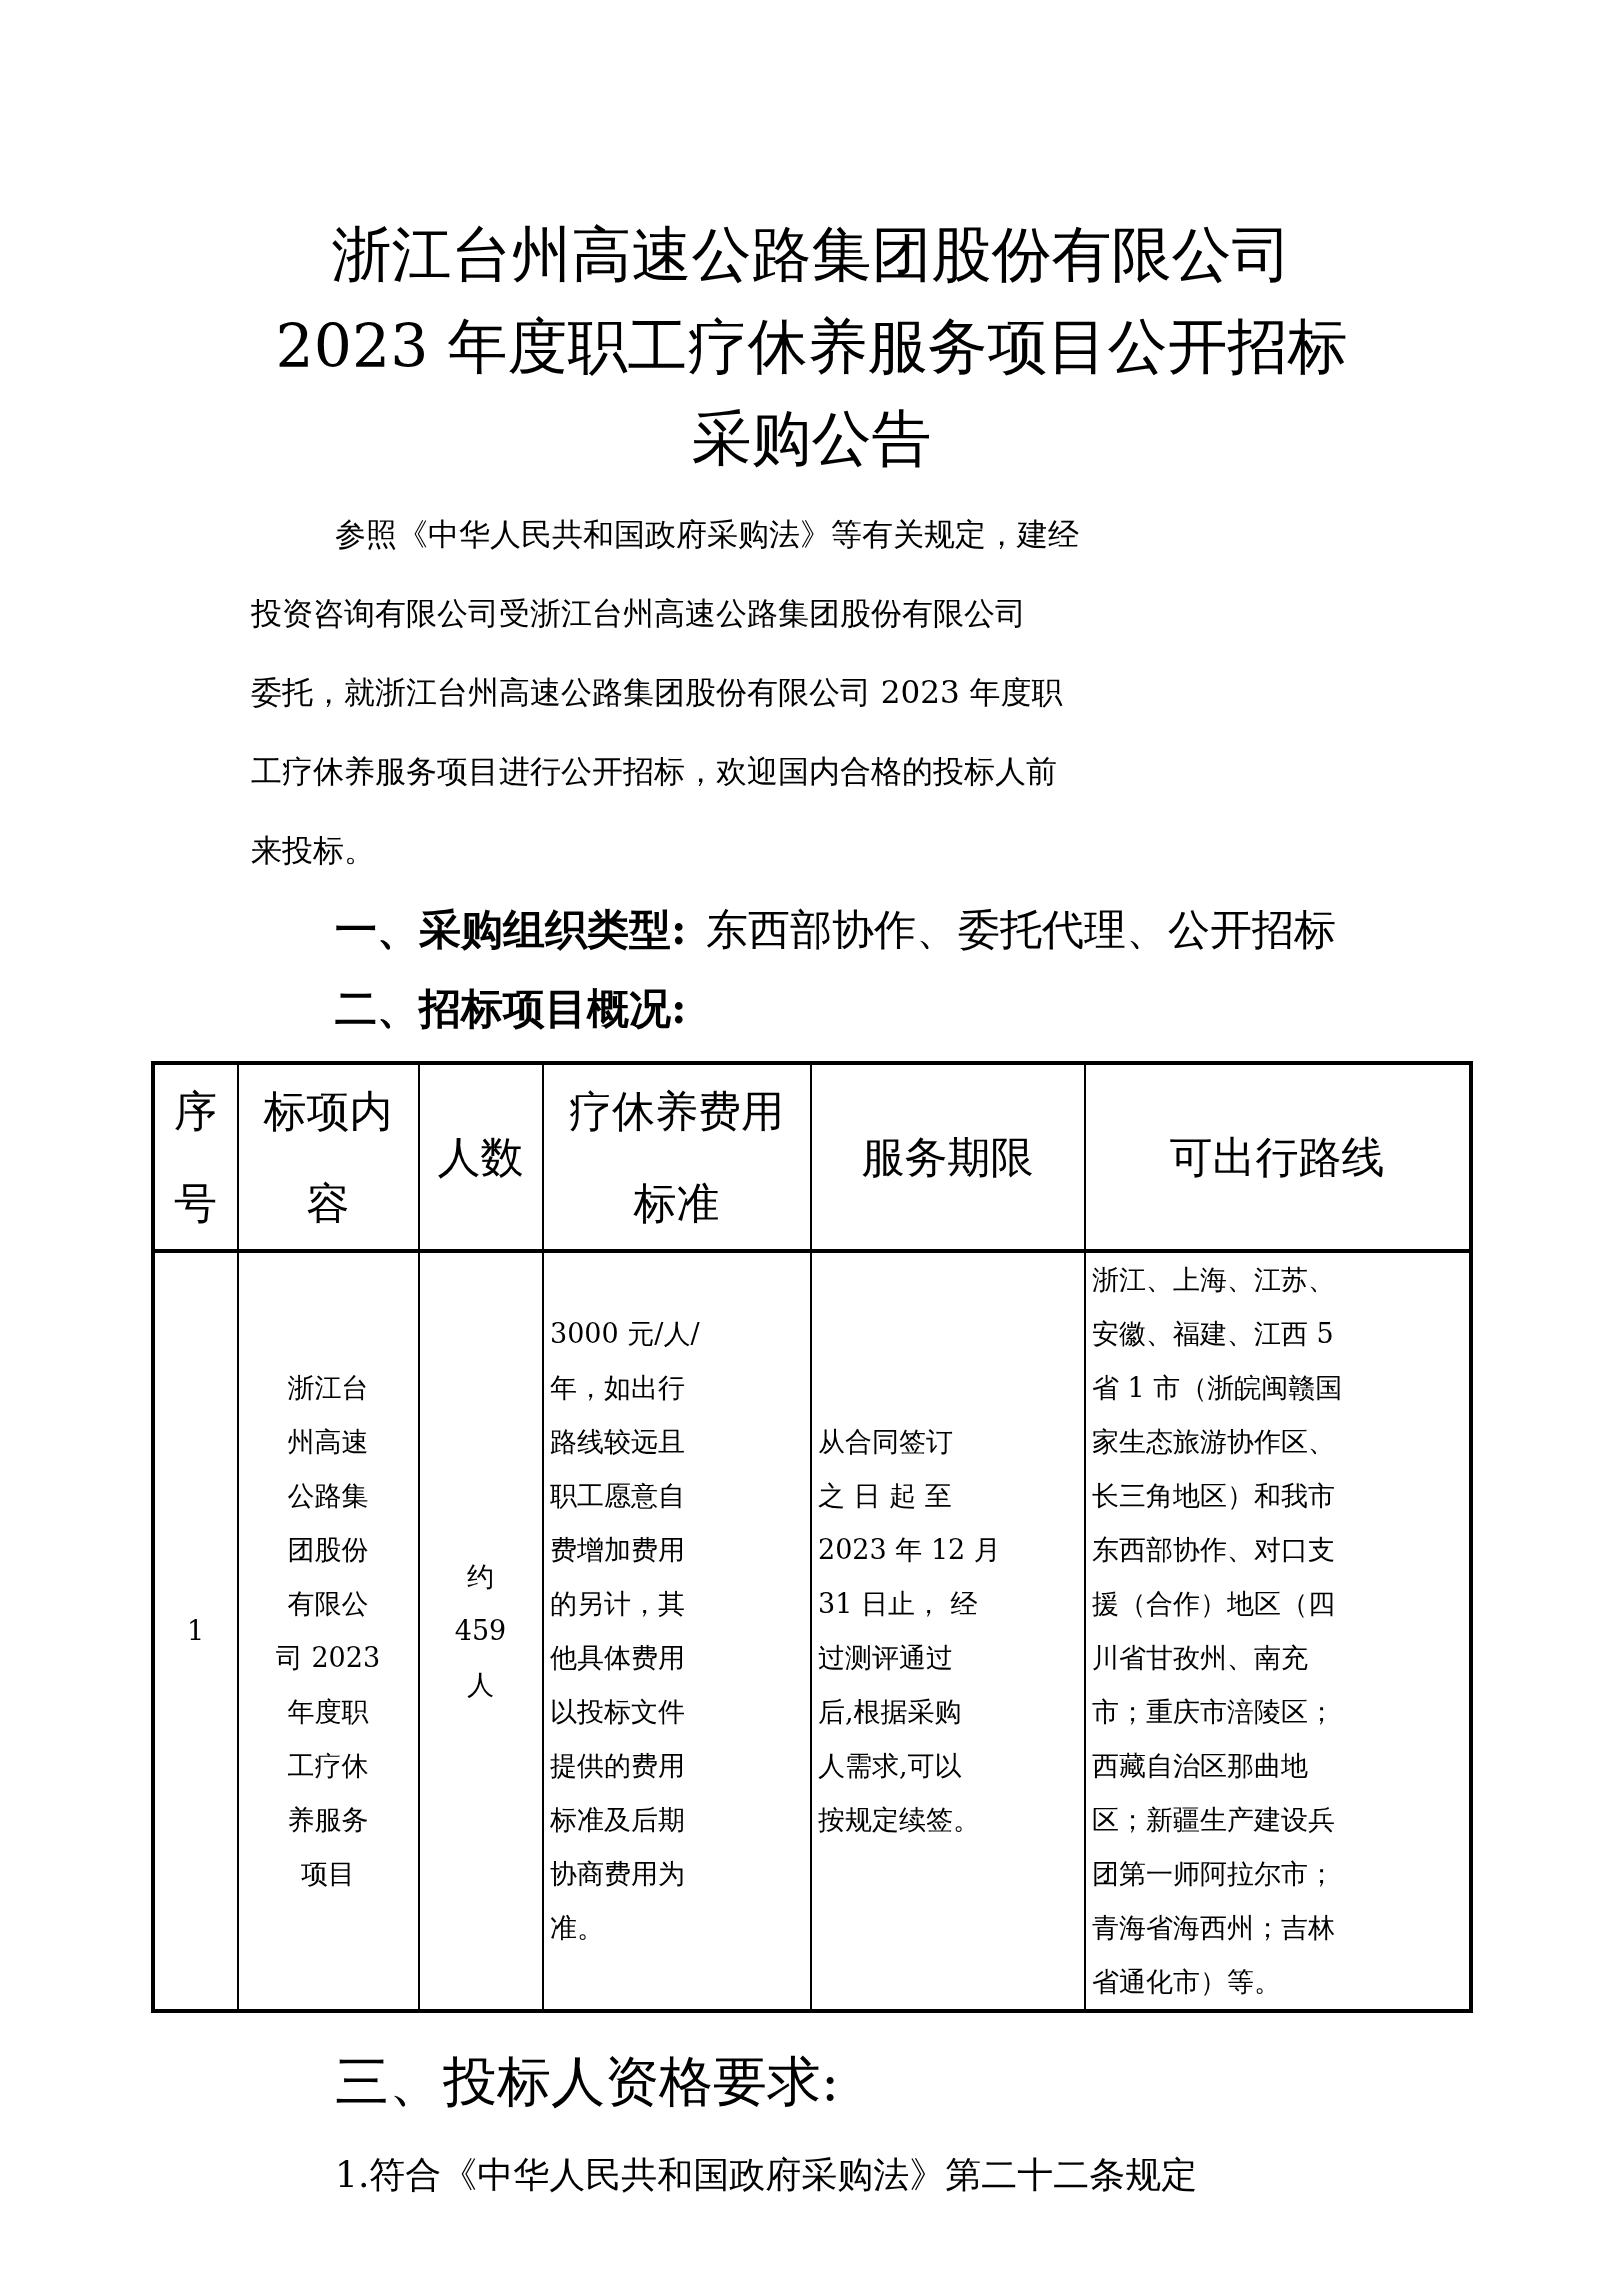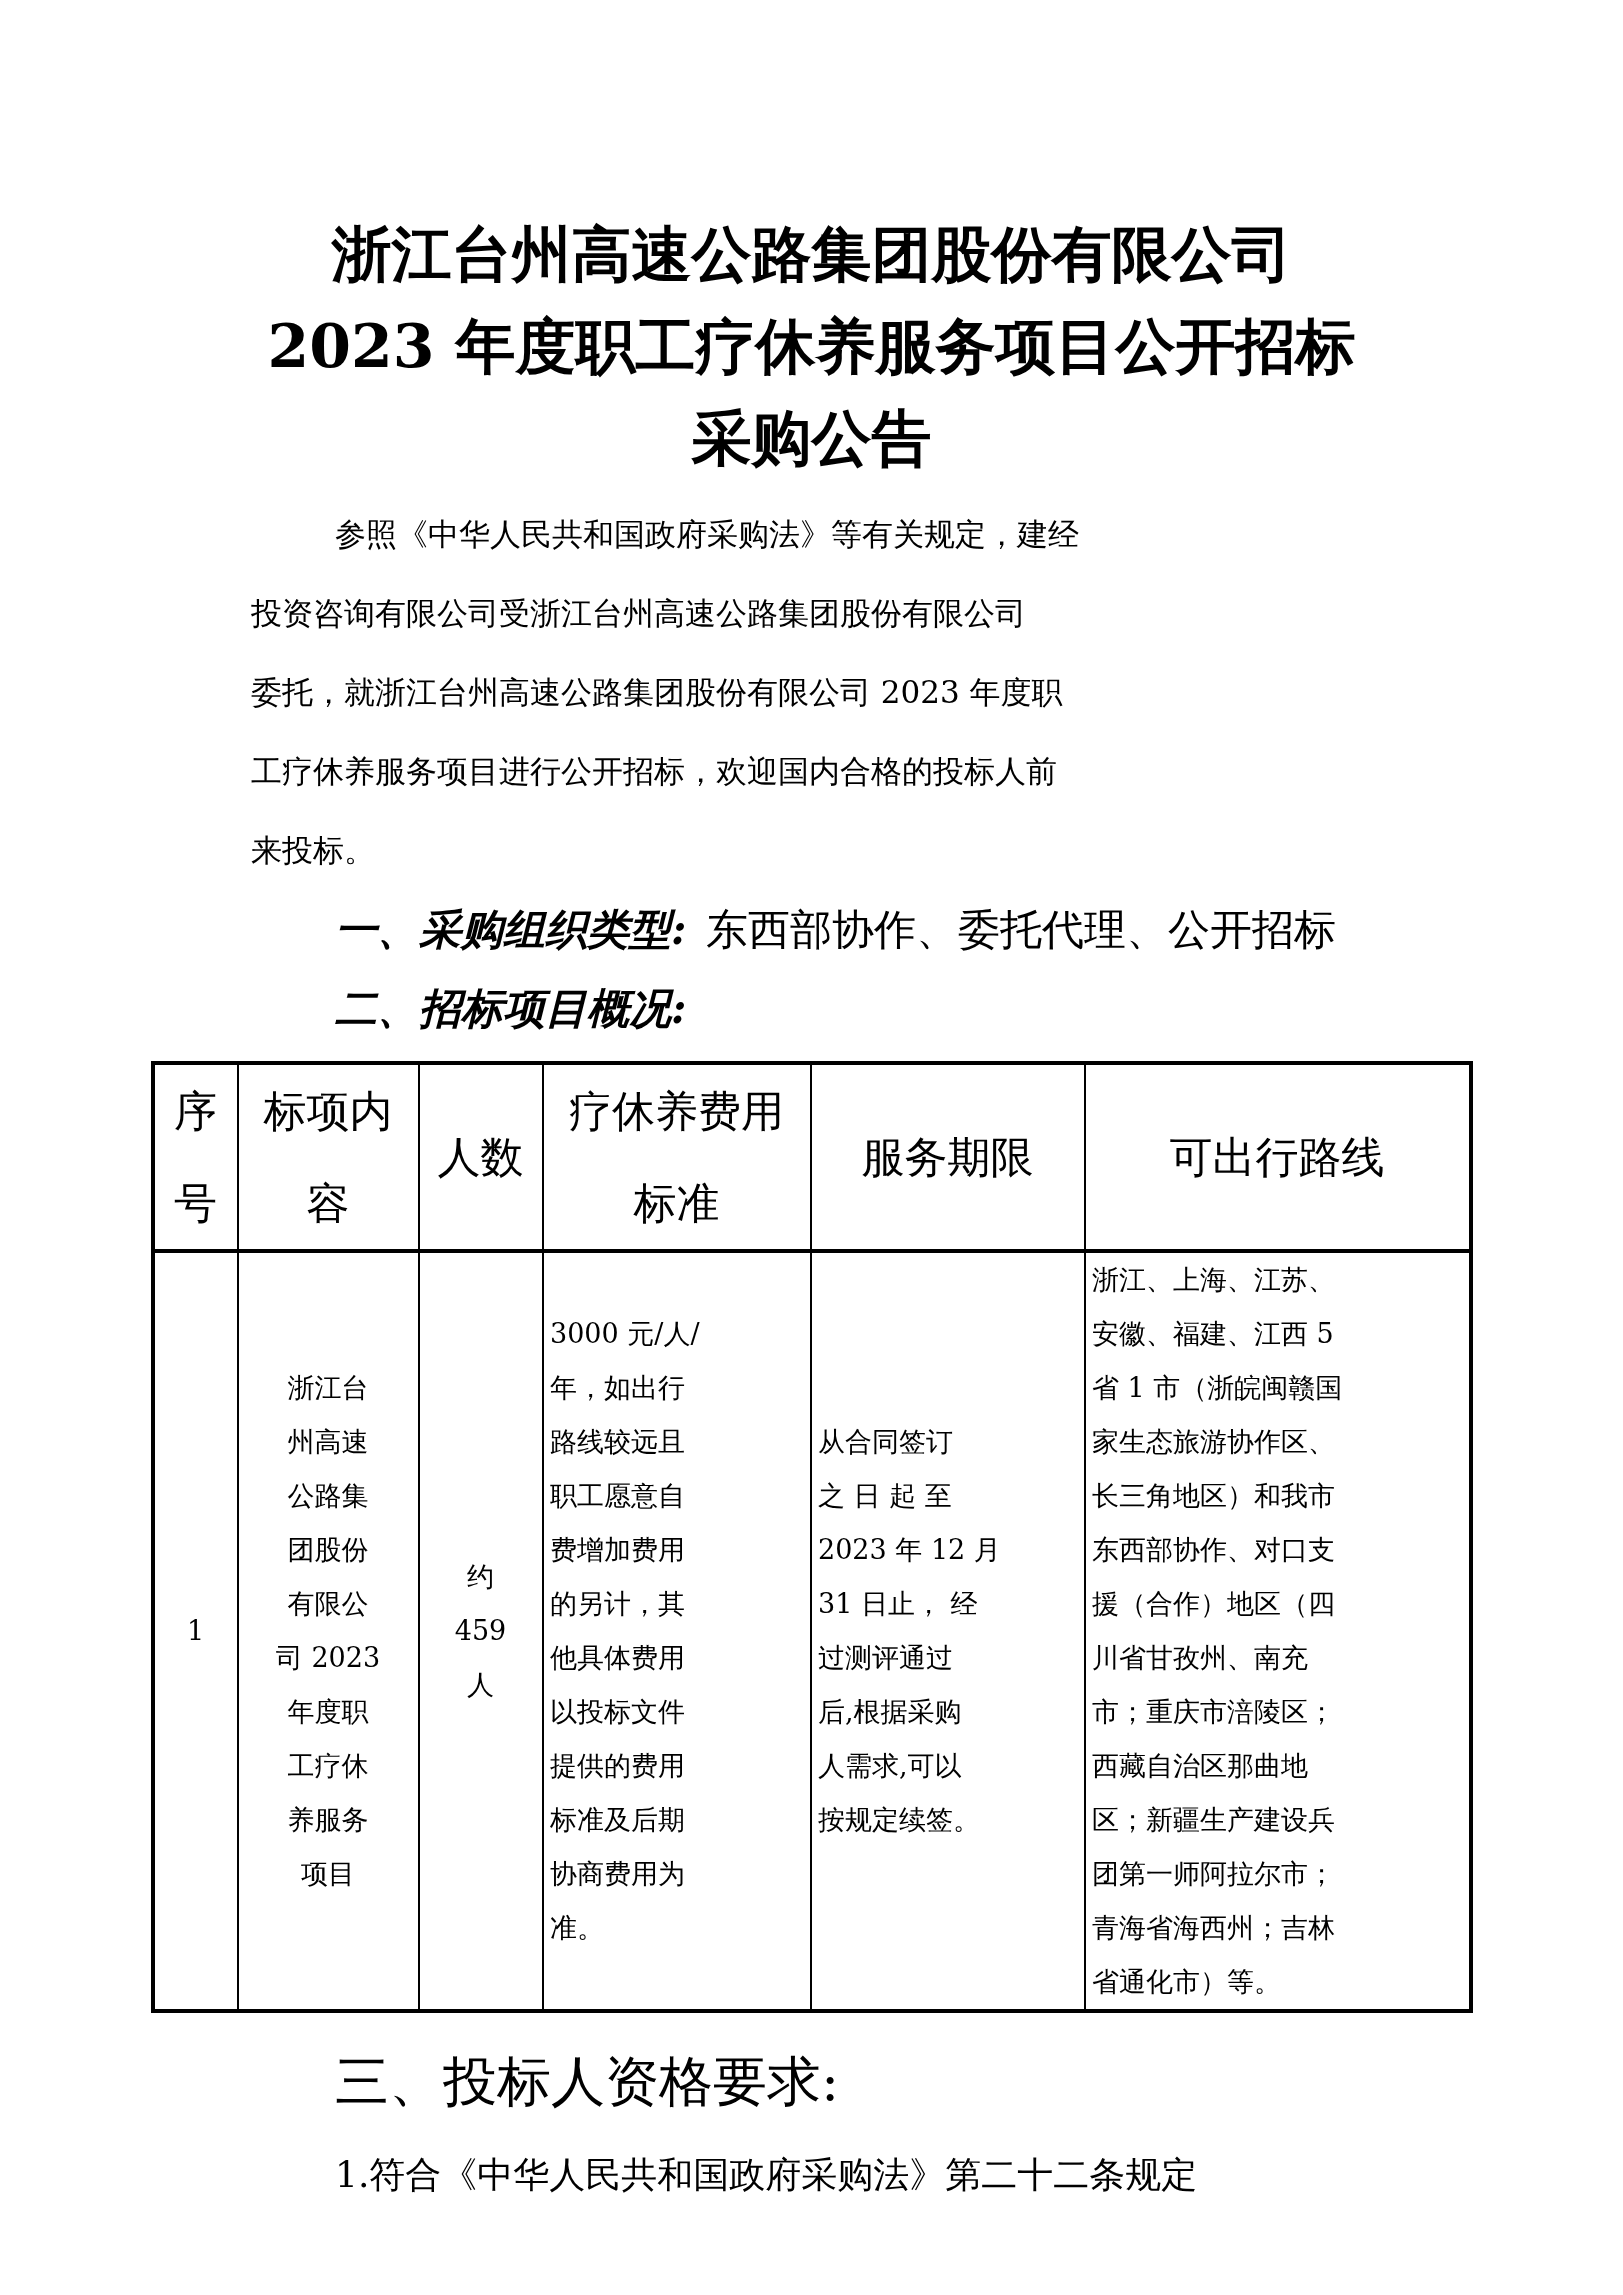--- a/index.html
+++ b/index.html
@@ -8,21 +8,21 @@
     width:1623px;height:2295px;
     margin:0 auto;
     background:#ffffff;
     color:#000000;
     font-family:"DejaVu Serif","Liberation Serif",serif;
     overflow:hidden;
   }
   .doc-title{
     margin-top:208px;
     text-align:center;
-    font-weight:bold;
+    font-weight:normal;
     font-size:60px;
     line-height:92px;
   }
   .doc-title div{white-space:pre;}
   .content{
     margin-left:251px;
     margin-right:243px; 
   }
   .intro{
     margin-top:10.5px;
@@ -31,21 +31,21 @@
     white-space:pre-line;
     text-indent:84px;
     text-align:left;
   }
   .heading-line{
     font-size:42px;
     line-height:79px;
     padding-left:84px;
     white-space:pre;
   }
-  .heading-line .lbl{font-weight:bold;font-style:italic;}
+  .heading-line .lbl{font-weight:bold;}
   .heading-line .val{font-weight:normal;margin-left:19.6px;}
   table.bid{
     width:1318px;
     margin:13px auto 0 auto;
     border-collapse:collapse;
     table-layout:fixed;
     border:4.6px solid #000;
   }
   table.bid th, table.bid td{
     border:2.6px solid #000;

